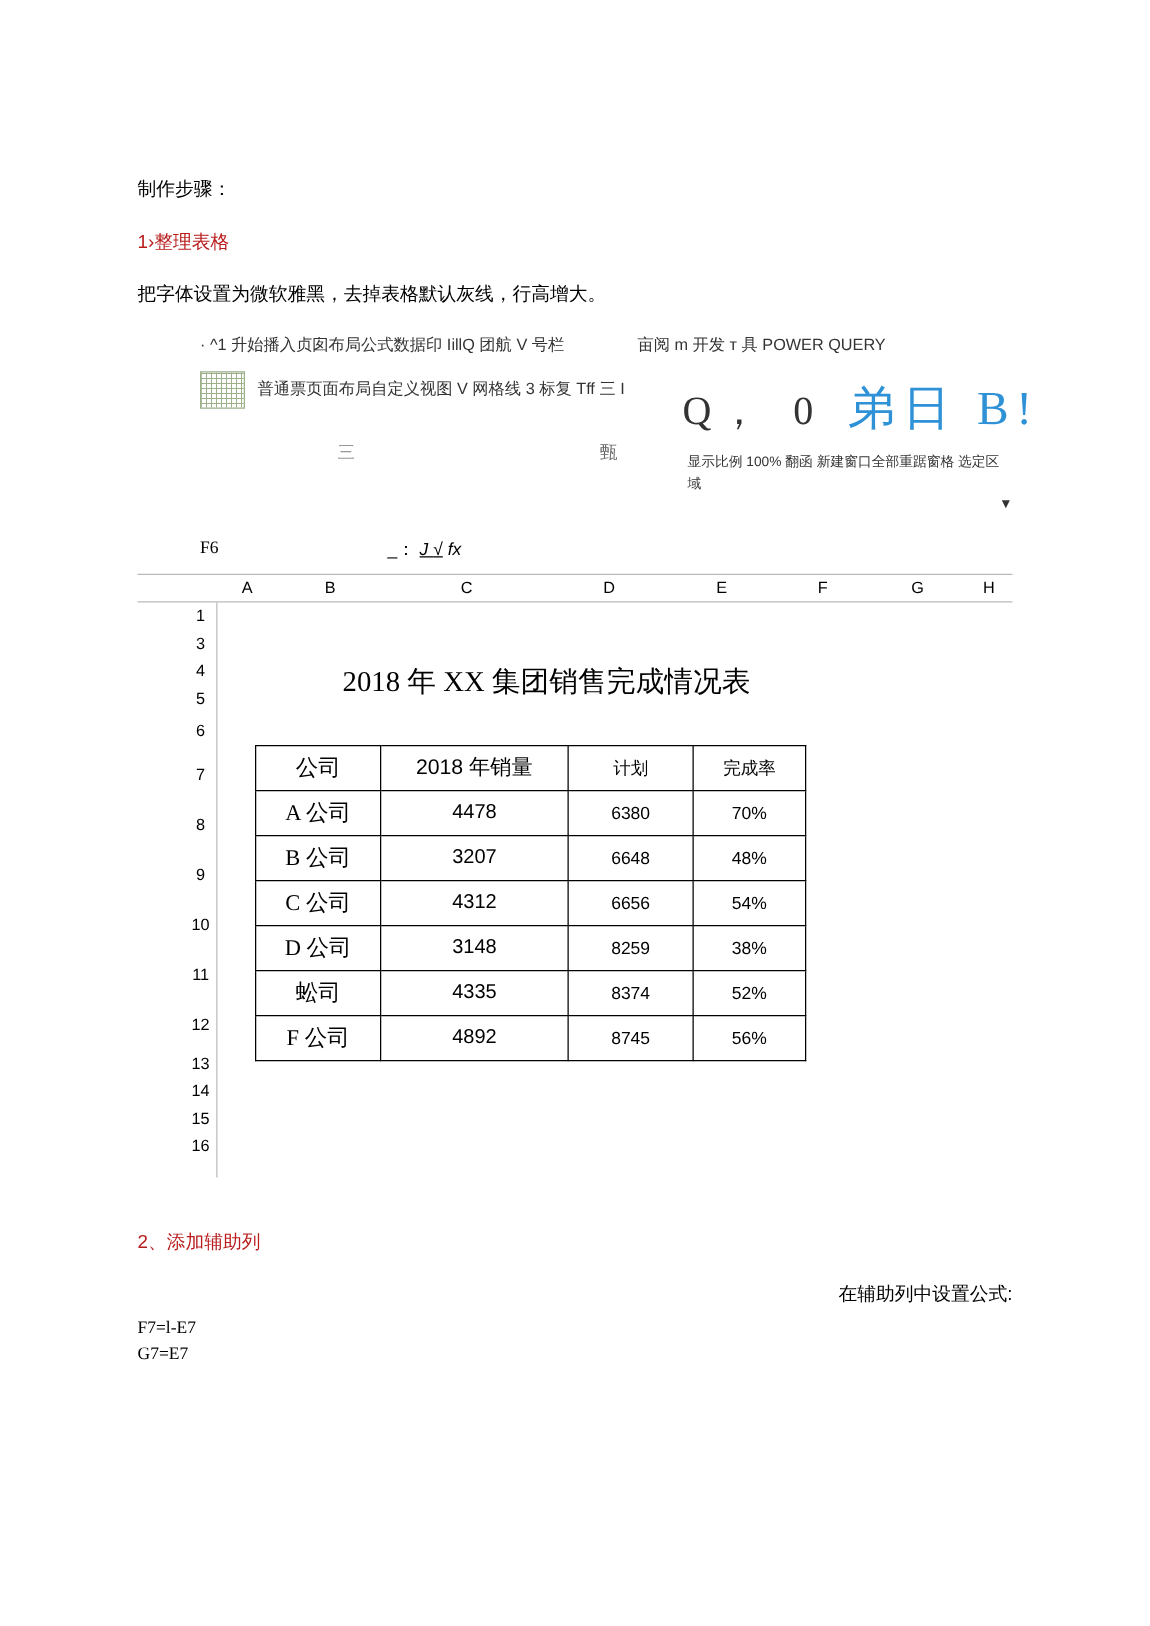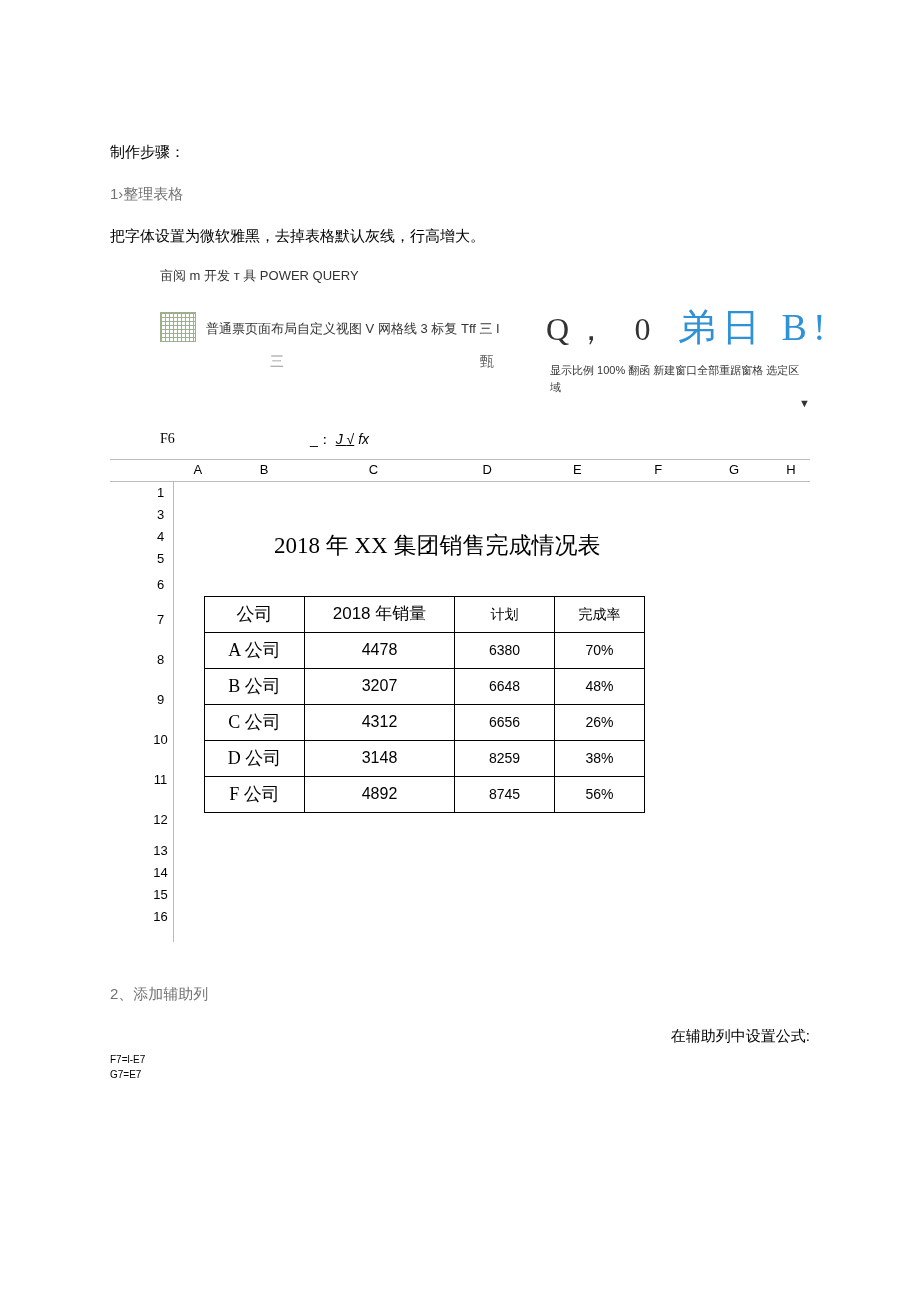--- a/index.html
+++ b/index.html
@@ -10,37 +10,37 @@
     background: #fff;
     color: #000;
     width: 920px;
     font-size: 15px;
     line-height: 1.6;
   }
   .page {
     padding: 140px 110px 40px 110px;
   }
   .para { margin-bottom: 18px; }
-  .step-heading { color: #737373; margin-bottom: 18px; }
+  .step-heading { color: #b91c1c; margin-bottom: 18px; }
   .ribbon-block {
     padding-left: 50px;
     font-size: 13px;
     color: #333;
     margin-top: 18px;
   }
   .ribbon-row1 {
     display: flex;
     align-items: center;
     margin-bottom: 10px;
   }
   .ribbon-row1 .left { flex: 0 0 350px; }
   .ribbon-row1 .right { color: #333; }
   .ribbon-row2 {
     display: flex;
-    align-items: center;
+    align-items: flex-start;
     margin-bottom: 4px;
   }
   .grid-icon {
     width: 36px; height: 30px;
     background:
       repeating-linear-gradient(to right, #9cb08a 0 1px, transparent 1px 4px),
       repeating-linear-gradient(to bottom, #9cb08a 0 1px, transparent 1px 4px);
     border: 1px solid #9cb08a;
     margin-right: 10px;
     flex: none;
@@ -132,33 +132,34 @@
     height: 36px;
     font-size: 16px;
   }
   .data-table th { font-weight: normal; font-family: "SimSun", serif; font-size: 18px; }
   .data-table .co { font-family: "SimSun", serif; font-size: 18px; width: 100px; }
   .data-table .sales { width: 150px; font-family: Arial, sans-serif; }
   .data-table .plan { width: 100px; font-family: Arial, sans-serif; font-size: 14px; }
   .data-table .rate { width: 90px; font-family: Arial, sans-serif; font-size: 14px; }
   .data-table thead th { font-size: 17px; }
   .step2-block { margin-top: 40px; }
-  .formula { font-family: Liberation Sans, sans-serif; font-size: 10px; line-height: 1.5; }
+  .formula { font-family: Liberation Serif, serif; font-size: 14px; line-height: 1.5; }
 </style>
 </head>
 <body>
 
 <div class="page">
   <div class="para">制作步骤：</div>
 
   <div class="step-heading">1›整理表格</div>
   <div class="para">把字体设置为微软雅黑，去掉表格默认灰线，行高增大。</div>
 
   <div class="ribbon-block">
     <div class="ribbon-row1">
+      <div class="left">· ^1 升始播入贞囱布局公式数据印 IillQ 团航 V 号栏</div>
       <div class="right">亩阅  m 开发 т 具  POWER QUERY</div>
     </div>
     <div class="ribbon-row2">
       <div class="grid-icon"></div>
       <div class="mid">普通票页面布局自定义视图 V 网格线 3 标复 Tff 三 I</div>
       <div class="bigglyph">
         <span class="q">Q，</span>
         <span class="zero">0</span>
         <span>弟日 B!</span>
       </div>
@@ -233,27 +234,33 @@
             <tr>
               <td class="co">B 公司</td>
               <td class="sales">3207</td>
               <td class="plan">6648</td>
               <td class="rate">48%</td>
             </tr>
             <tr>
               <td class="co">C 公司</td>
               <td class="sales">4312</td>
               <td class="plan">6656</td>
-              <td class="rate">26%</td>
+              <td class="rate">54%</td>
             </tr>
             <tr>
               <td class="co">D 公司</td>
               <td class="sales">3148</td>
               <td class="plan">8259</td>
               <td class="rate">38%</td>
+            </tr>
+            <tr>
+              <td class="co">蚣司</td>
+              <td class="sales">4335</td>
+              <td class="plan">8374</td>
+              <td class="rate">52%</td>
             </tr>
             <tr>
               <td class="co">F 公司</td>
               <td class="sales">4892</td>
               <td class="plan">8745</td>
               <td class="rate">56%</td>
             </tr>
           </tbody>
       </table>
     </div>

